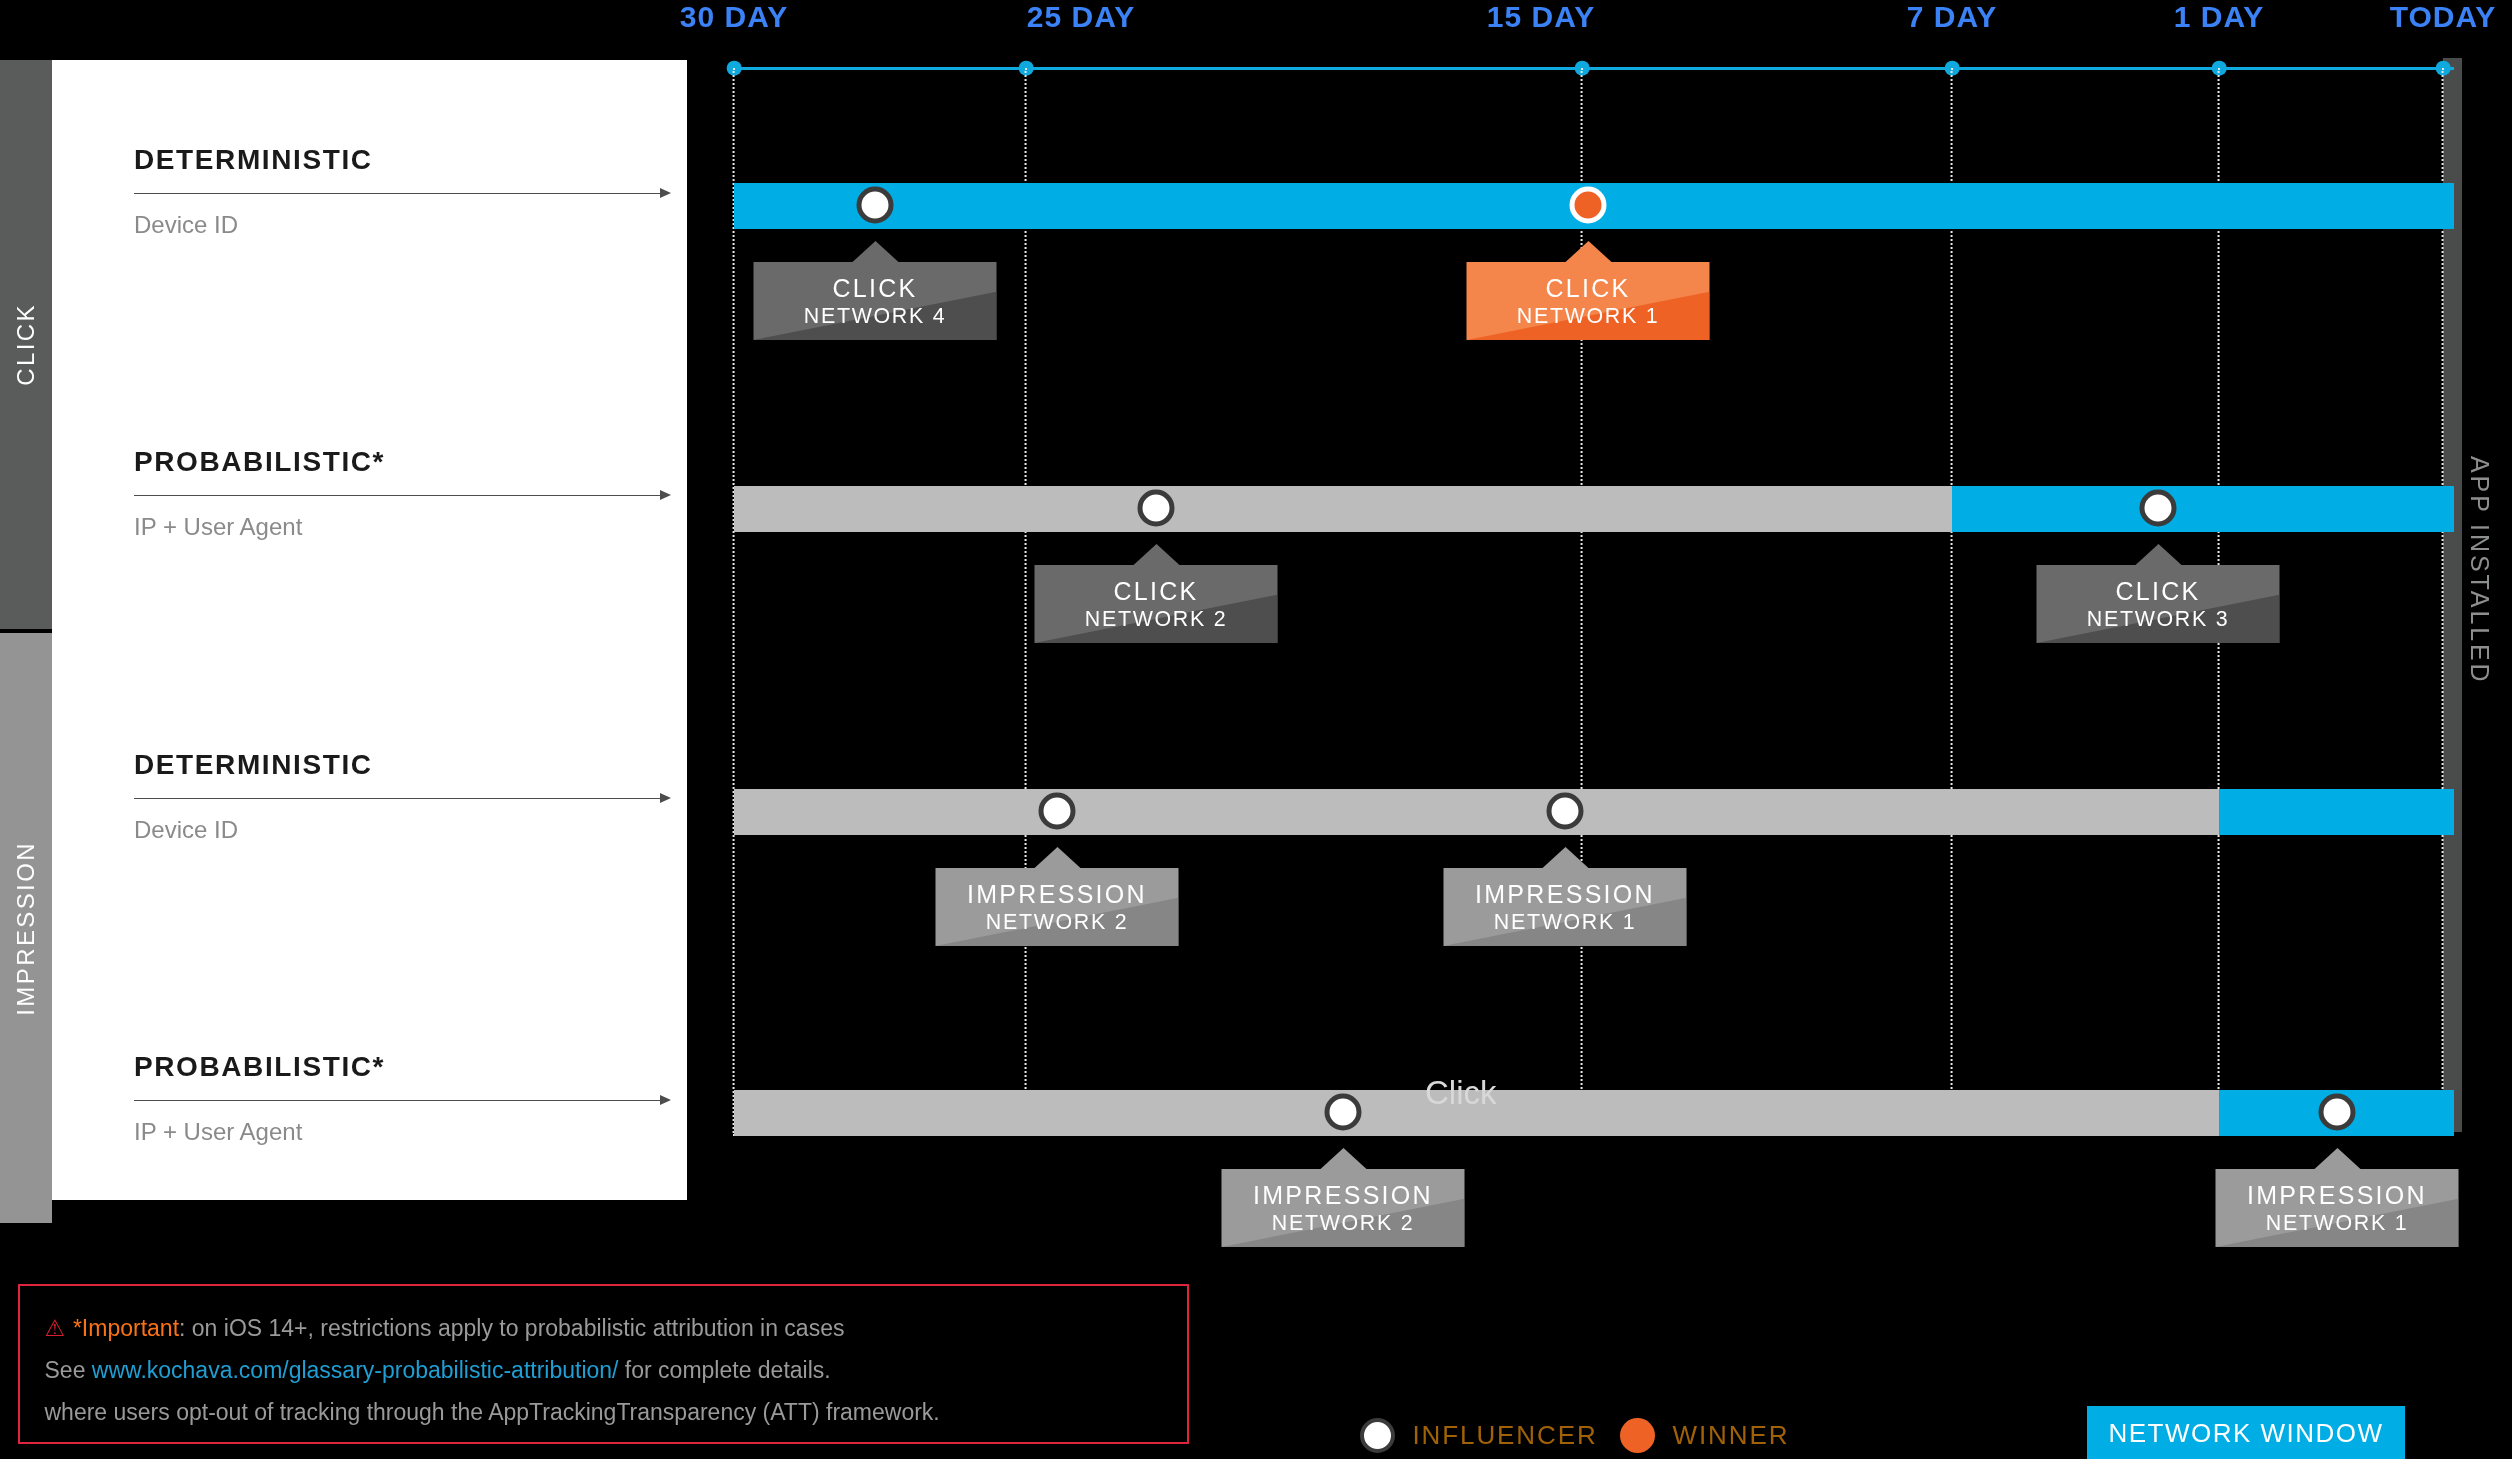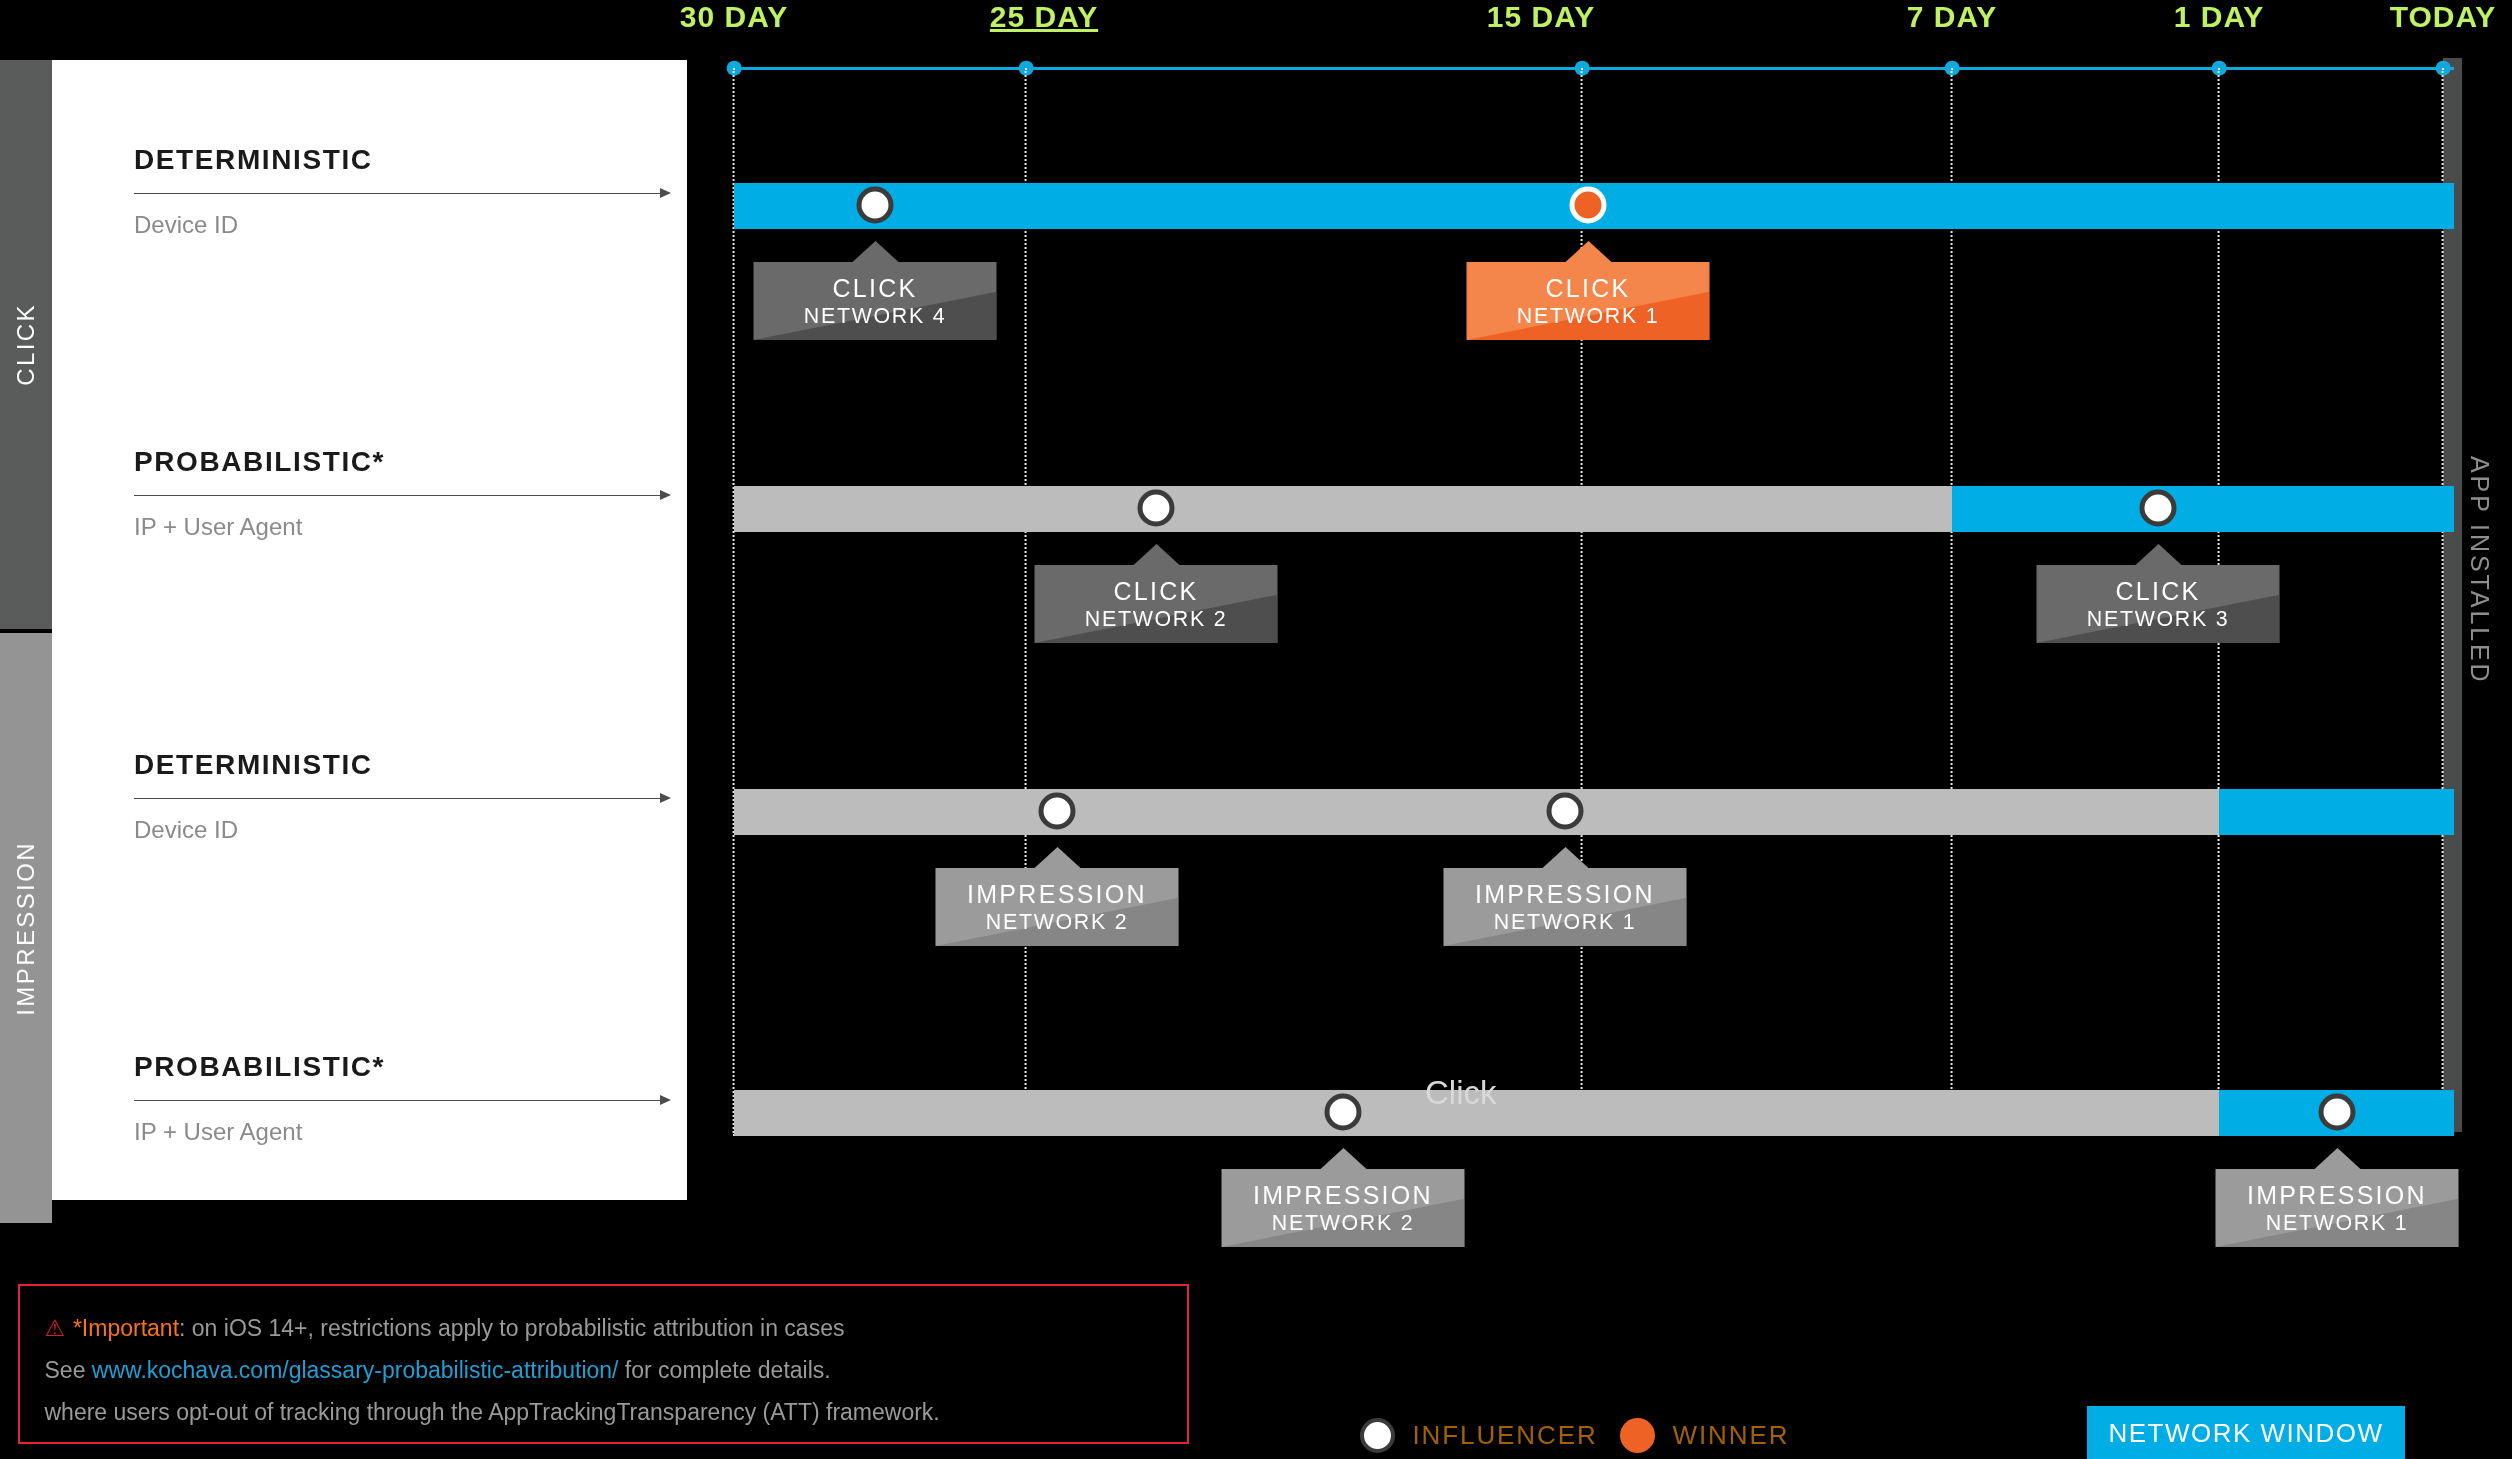--- a/index.html
+++ b/index.html
@@ -91,21 +91,21 @@
   }
   .row-sub {
     font-size: 24px;
     color: #8a8a8a;
     white-space: nowrap;
   }
 
   .axis-tick-label {
     position: absolute;
     top: 0;
-    color: #bef264;
+    color: #3b82f6;
     font-size: 30px;
     font-weight: 700;
     letter-spacing: 1px;
     transform: translateX(-50%);
     white-space: nowrap;
   }
   .axis-line {
     position: absolute;
     left: 734px; top: 67px;
     width: 1720px; height: 2.9px;
@@ -303,21 +303,21 @@
             <span class="shaft"></span>
             <span class="head"></span>
           </div>
           <div class="row-sub">IP + User Agent</div>
         </div>
       </div>
   </div>
 
   <div id="axis-labels">
       <div class="axis-tick-label" style="left: 734px;">30 DAY</div>
-      <div class="axis-tick-label" style="left: 1044px; text-decoration: underline;">25 DAY</div>
+      <div class="axis-tick-label" style="left: 1081px;">25 DAY</div>
       <div class="axis-tick-label" style="left: 1541px;">15 DAY</div>
       <div class="axis-tick-label" style="left: 1952px;">7 DAY</div>
       <div class="axis-tick-label" style="left: 2219px;">1 DAY</div>
       <div class="axis-tick-label" style="left: 2443px;">TODAY</div>
     </div>
   <div class="axis-line"></div>
   <div id="axis-dots">
       <div class="axis-dot" style="left: 734px;"></div>
       <div class="axis-dot" style="left: 1026px;"></div>
       <div class="axis-dot" style="left: 1582px;"></div>

